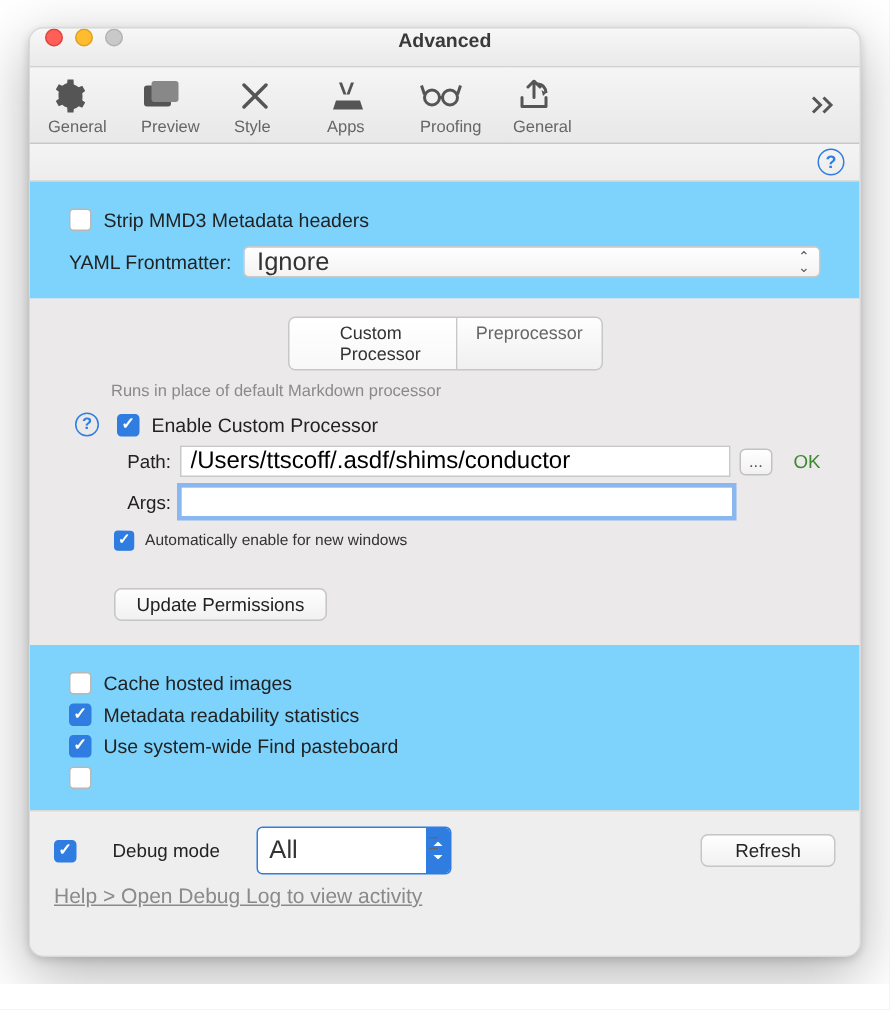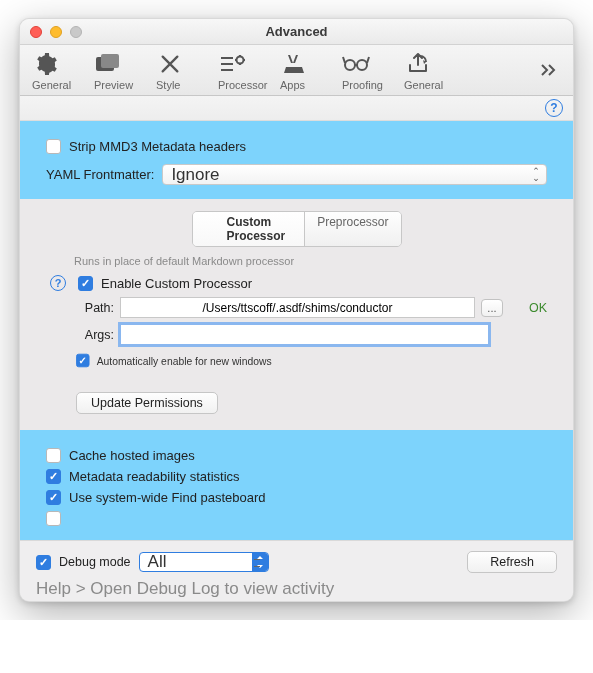--- a/index.html
+++ b/index.html
@@ -14,21 +14,21 @@
     width: 555px;
     border-radius: 10px;
     box-shadow: 0 12px 40px rgba(0,0,0,0.30), 0 2px 6px rgba(0,0,0,0.15);
     background: #ececec;
     overflow: hidden;
     border: 1px solid rgba(0,0,0,0.08);
   }
   .titlebar {
     height: 26px;
     display: flex;
-    align-items: center;
+    align-items: flex-start;
     position: relative;
     background: linear-gradient(#f7f7f7,#eaeaea);
     border-bottom: 1px solid #d2d2d2;
   }
   .traffic { display: flex; gap: 8px; margin-left: 10px; }
   .dot { width: 12px; height: 12px; border-radius: 50%; }
   .dot.close { background: #ff5f57; border:1px solid #e14138; }
   .dot.min   { background: #febc2e; border:1px solid #dfa022; }
   .dot.max   { background: #c9c9c9; border:1px solid #b3b3b3; }
   .title {
@@ -102,65 +102,66 @@
   .sel.updown::after{
     content:"⌃\A⌄"; white-space:pre; background:none; clip-path:none;
     font-size:9px; line-height:7px; color:#555; top:3px; right:5px; text-align:center;
   }
 
   .seg {
     display:flex; border:1px solid #c7c7c7; border-radius:5px; overflow:hidden;
     font-size:12px; width:210px; margin: 0 auto 8px auto;
   }
   .seg div { padding:3px 12px; background:linear-gradient(#fefefe,#f0f0f0); color:#333; }
-  .seg div.active { background:linear-gradient(#fff,#f8f8f8); font-weight:700; border-right:1px solid #c7c7c7;padding-left:34px;}
+  .seg div.active { background:linear-gradient(#fff,#f8f8f8); font-weight:400; border-right:1px solid #c7c7c7;padding-left:34px;}
   .seg div:not(.active){ color:#666; }
 
   .hint { font-size:11px; color:#8a8a8a; margin: 2px 0 8px 28px; }
 
   .fieldrow {
     display:flex; align-items:center; gap:6px; margin:6px 0 4px 28px;
     font-size:12.5px; color:#222;
   }
   .fieldrow label { width:40px; text-align:right; }
   .tinput {
     flex:1; height:21px; border:1px solid #c8c8c8; border-radius:0;
-    background:#fff; font-size:12px; padding:0 6px;text-align:center;
+    background:#fff; font-size:16px; padding:0 6px;
   }
   .tinput.focus { outline:3px solid #8ab7ef; outline-offset:-1px; }
   .dots {
     width:22px; height:18px; border:1px solid #c2c2c2; border-radius:4px;
     background:linear-gradient(#fff,#f1f1f1); font-size:11px;
     display:flex; align-items:center; justify-content:center; color:#555;
   }
-  .ok { color:#3c8a2e; font-size:12.5px; margin-left:20px; }
+  .ok { color:#3c8a2e; font-size:12.5px; margin-left:8px; }
 
   .smallchk { transform:scale(0.9); transform-origin:left center; }
   .smalltxt { font-size:11.5px; color:#333; }
 
   .btn {
     height:22px; padding:0 14px; border:1px solid #c6c6c6; border-radius:5px;
     background:linear-gradient(#fefefe,#f1f1f1); font-size:12.5px; color:#222;
     display:inline-flex; align-items:center;
   }
 
   .optlist { display:flex; flex-direction:column; gap:6px; }
 
   .footer {
-    display:flex; align-items:center; gap:8px;
+    display:flex; align-items:center; gap:24px;
     padding: 10px 16px 6px 16px;
     border-top:1px solid #d9d9d9;
     background:#efeeef;
     font-size:12.5px; color:#222;text-align:center;
   }
-  .footer .sel { flex:0 0 130px; height:20px; }
+  .footer .sel { flex:0 0 130px; height:32px; }
   .footer-note {
-    padding: 0 16px 2px 16px;
-    font-size:17px; color:#8a8a8a;
+    padding: 0 16px 32px 16px;
+    font-size:14px; color:#8a8a8a;
     background:#efeeef;
+    text-decoration:underline;
   }
   .spacer { flex:1; }
 
   .inline-help { margin-right:4px; }
 </style>
 </head>
 <body>
 
 <div class="window">
 
@@ -191,30 +192,20 @@
       </span>
       <span>Preview</span>
     </div>
     <div class="tool">
       <span class="icon">
         <svg width="22" height="22" viewBox="0 0 24 24">
             <path stroke="#555" stroke-width="2.5" stroke-linecap="round" fill="none" d="M4 20L20 4M4 4l16 16"></path>
           </svg>
       </span>
       <span>Style</span>
-    </div>
-    <div class="tool">
-      <span class="icon">
-        <svg width="26" height="20" viewBox="0 0 26 20">
-            <path stroke="#555" stroke-width="2" fill="none" d="M2 4h12M2 10h12M2 16h12"></path>
-            <circle cx="21" cy="6" r="3.5" stroke="#555" stroke-width="2" fill="none"></circle>
-            <path stroke="#555" stroke-width="2" d="M21 2v-1M21 11v-1M17 6h-1M26 6h-1"></path>
-          </svg>
-      </span>
-      <span>Processor</span>
     </div>
     <div class="tool">
       <span class="icon">
         <svg width="24" height="22" viewBox="0 0 24 22">
             <path fill="#555" d="M6 2l3 8h2L8 2H6zm8 0l-3 8h2l3-8h-2zM4 14h16l2 6H2l2-6z"></path>
           </svg>
       </span>
       <span>Apps</span>
     </div>
     <div class="tool">

